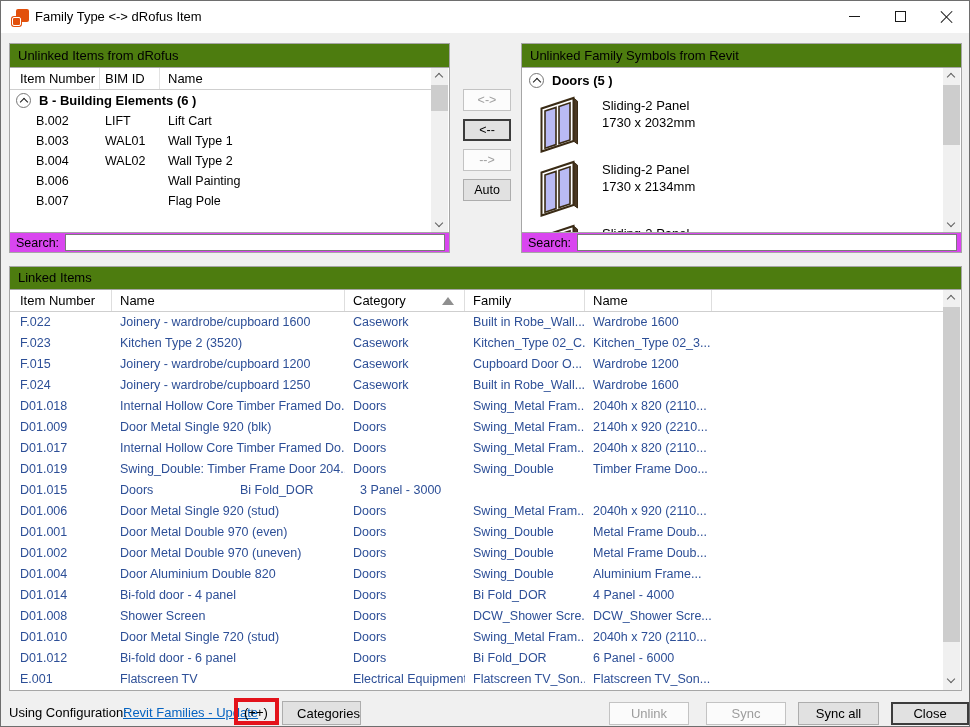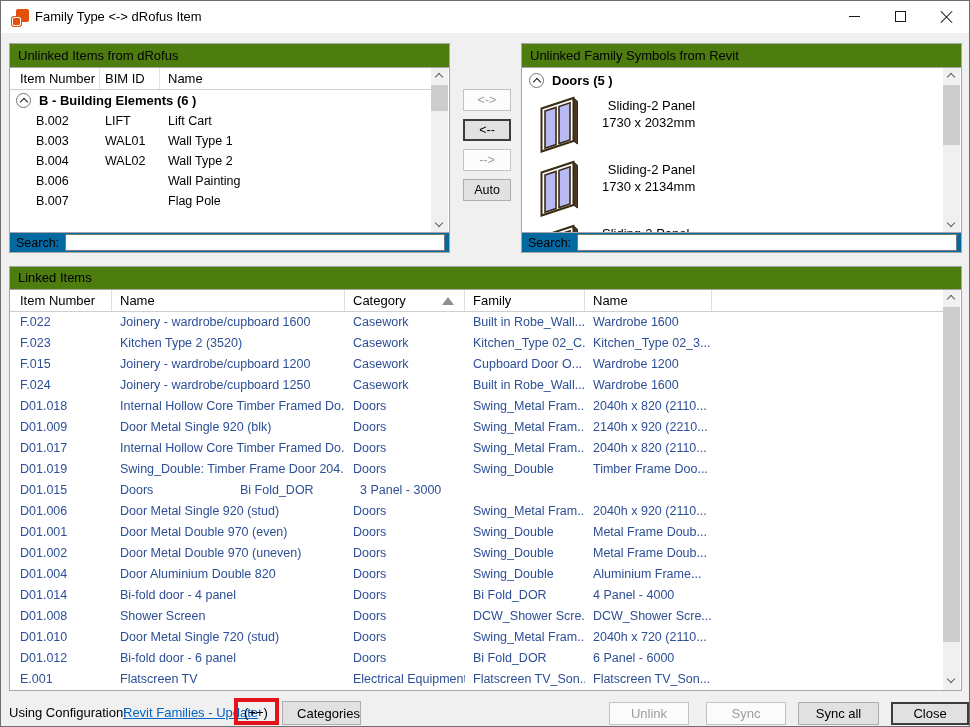--- a/index.html
+++ b/index.html
@@ -34,38 +34,38 @@
   .lch2 { width:60px; padding-left:5px; border-right:1px solid #e2e2e2; }
   .lch3 { flex:1; padding-left:8px; }
   .group-row { display:flex; align-items:center; height:21px; padding-left:6px; font-size:13px; font-weight:bold; }
   .group-row .gtxt { margin-left:8px; }
   .expander { width:15px; height:15px; border:1px solid #767676; border-radius:50%; position:relative; background:#fff; flex:0 0 15px; }
   .expander::after { content:""; position:absolute; left:3.5px; top:5px; width:5px; height:5px; border-left:1.6px solid #1a1a1a; border-top:1.6px solid #1a1a1a; transform:rotate(45deg); }
   .lrow { display:flex; height:20px; line-height:20px; font-size:12.5px; }
   .lr1 { width:90px; padding-left:26px; } .lr2 { width:60px; padding-left:5px; } .lr3 { flex:1; padding-left:8px; }
   .lrow span, .lcols span { white-space:nowrap; overflow:hidden; }
   
-  .search-row { position:absolute; left:0; right:0; bottom:0; height:20px; background:#0369a1; border-top:1px solid #a6a6a6; display:flex; align-items:center; font-size:12.5px; }
+  .search-row { position:absolute; left:0; right:0; bottom:0; height:20px; background:#d946ef; border-top:1px solid #a6a6a6; display:flex; align-items:center; font-size:12.5px; }
   .search-row label { margin-left:6px; }
   .search-row input { flex:1; height:17px; margin:0 4px 0 6px; border:1px solid #7a7a7a; font-size:12px; padding:0 3px; outline:none; font-family:"Liberation Sans", sans-serif; }
   
   .vscroll { position:absolute; width:17px; background:#f0f0f0; }
   .sb-btn { position:absolute; left:0; width:17px; height:17px; }
   .sb-btn.up { top:0; } .sb-btn.down { bottom:0; }
   .chev { position:absolute; left:5px; width:6px; height:6px; border-left:1.4px solid #5f5f5f; border-top:1.4px solid #5f5f5f; }
   .chev.u { top:6px; transform:rotate(45deg); } .chev.d { top:3px; transform:rotate(225deg); }
   .sb-thumb { position:absolute; left:0; width:17px; background:#cdcdcd; }
   #sc-drofus { right:1px; top:24px; height:166px; }
   #sc-revit  { right:1px; top:24px; height:166px; }
   #sc-linked { right:1px; top:23px; height:400px; }
   
   .rp-body { position:absolute; left:0; top:24px; right:18px; bottom:20px; overflow:hidden; }
   .ritem { position:relative; height:64px; }
   .ritem .door { position:absolute; left:14px; top:3px; }
-  .ritem .rtext { position:absolute; left:80px; top:5px; font-size:13px; line-height:17px; white-space:nowrap;text-align:right; }
+  .ritem .rtext { position:absolute; left:80px; top:5px; font-size:13px; line-height:17px; white-space:nowrap; }
   
   .tbtn { position:absolute; left:462px; width:48px; height:22px; background:#e1e1e1; border:1px solid #adadad; font-size:12.5px; line-height:19px; text-align:center; font-family:"Liberation Sans", sans-serif; }
   .tbtn.disabled { background:#fcfcfc; border-color:#c3c3c3; color:#a0a0a0; }
   .tbtn.default { border:2px solid #3c3c3c; line-height:17px; }
   
   .gcols { display:flex; height:22px; line-height:22px; font-size:13px; border-bottom:1px solid #cfcfcf; margin-right:18px; position:relative; }
   .gc { white-space:nowrap; overflow:hidden; border-right:1px solid #dedede; }
   .gc1 { width:102px; padding-left:10px; } .gc2 { width:233px; padding-left:8px; }
   .gc3 { width:120px; padding-left:8px; position:relative; }
   .gc4 { width:120px; padding-left:8px; } .gc5 { width:127px; padding-left:8px; }

